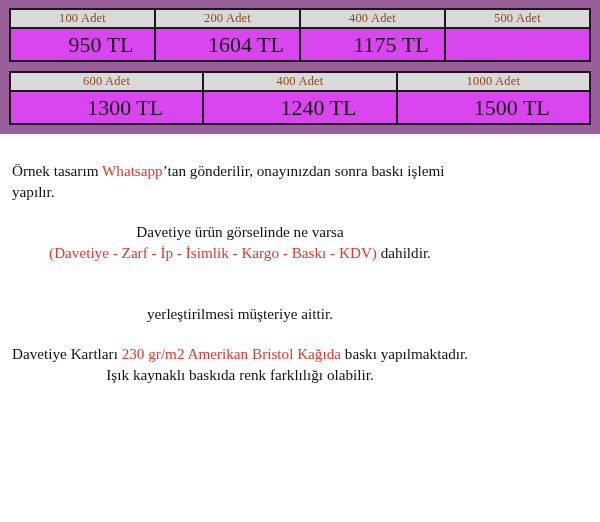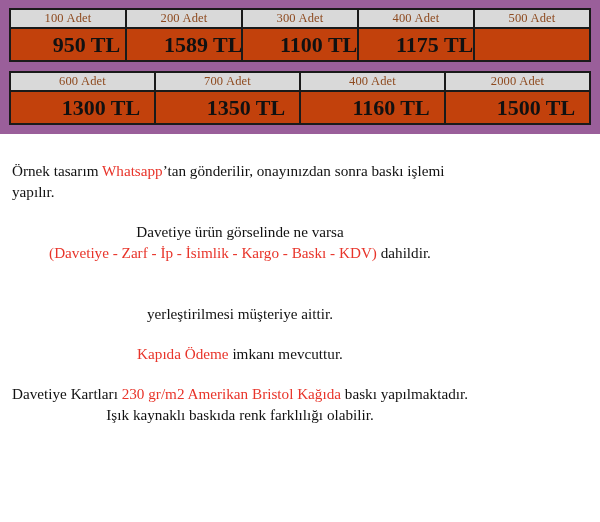--- a/index.html
+++ b/index.html
@@ -31,21 +31,21 @@
     width: 100%;
     box-sizing: border-box;
   }
   .price-row + .price-row {
     margin-top: 9px;
   }
   .price-cell {
     flex: 1 1 0;
     box-sizing: border-box;
     border: 2px solid #1a1a1a;
-    background: #c2410c;
+    background: #d946ef;
     text-align: center;
     overflow: hidden;
   }
   .price-cell + .price-cell {
     border-left: none;
   }
   .qty {
     display: block;
     font-family: "Liberation Serif", serif;
     font-size: 12.5px;
@@ -53,21 +53,21 @@
     background: #d9d9d9;
     border-bottom: 2px solid #1a1a1a;
     line-height: 17px;
     height: 17px;
     letter-spacing: .2px;
     white-space: nowrap;
   }
   .price {
     display: block;
     font-family: "Liberation Serif", serif;
-    font-weight: bold;
+    font-weight: normal;
     font-size: 22px;
     color: #111111;
     line-height: 31px;
     height: 31px;
     white-space: nowrap;
     margin-left: 37px;
   }
 
   
   .notes {
@@ -101,50 +101,42 @@
 
   <div class="price-panel">
 
     <div class="price-row">
       <div class="price-cell">
         <span class="qty">100 Adet</span>
         <span class="price">950 TL</span>
       </div>
       <div class="price-cell">
         <span class="qty">200 Adet</span>
-        <span class="price">1589 TL</span>
-      </div>
-      <div class="price-cell">
-        <span class="qty">300 Adet</span>
-        <span class="price">1100 TL</span>
+        <span class="price">1604 TL</span>
       </div>
       <div class="price-cell">
         <span class="qty">400 Adet</span>
         <span class="price">1175 TL</span>
       </div>
       <div class="price-cell">
         <span class="qty">500 Adet</span>
       </div>
     </div>
 
     <div class="price-row">
       <div class="price-cell">
         <span class="qty">600 Adet</span>
         <span class="price">1300 TL</span>
       </div>
       <div class="price-cell">
-        <span class="qty">700 Adet</span>
-        <span class="price">1350 TL</span>
+        <span class="qty">400 Adet</span>
+        <span class="price">1240 TL</span>
       </div>
       <div class="price-cell">
-        <span class="qty">400 Adet</span>
-        <span class="price">1160 TL</span>
-      </div>
-      <div class="price-cell">
-        <span class="qty">2000 Adet</span>
+        <span class="qty">1000 Adet</span>
         <span class="price">1500 TL</span>
       </div>
     </div>
 
   </div>
 
   <div class="notes">
 
     <p class="note first">
       <span>Örnek tasarım </span><span class="hl">Whatsapp</span><span>’tan gönderilir, onayınızdan sonra baskı işlemi yapılır.</span>
@@ -153,23 +145,20 @@
     <p class="note">
       <span>Davetiye ürün görselinde ne varsa</span><br>
       <span class="hl">(Davetiye - Zarf - İp - İsimlik - Kargo - Baskı - KDV)</span><span> dahildir.</span>
     </p>
 
     <p class="note">
       <br>
       <span>yerleştirilmesi müşteriye aittir.</span>
     </p>
 
-    <p class="note">
-      <span class="hl">Kapıda Ödeme</span><span> imkanı mevcuttur.</span>
-    </p>
 
     <p class="note">
       <span>Davetiye Kartları </span><span class="hl">230 gr/m2 Amerikan Bristol Kağıda</span><span> baskı yapılmaktadır.</span><br>
       <span>Işık kaynaklı baskıda renk farklılığı olabilir.</span>
     </p>
 
   </div>
 
 </div>
 

